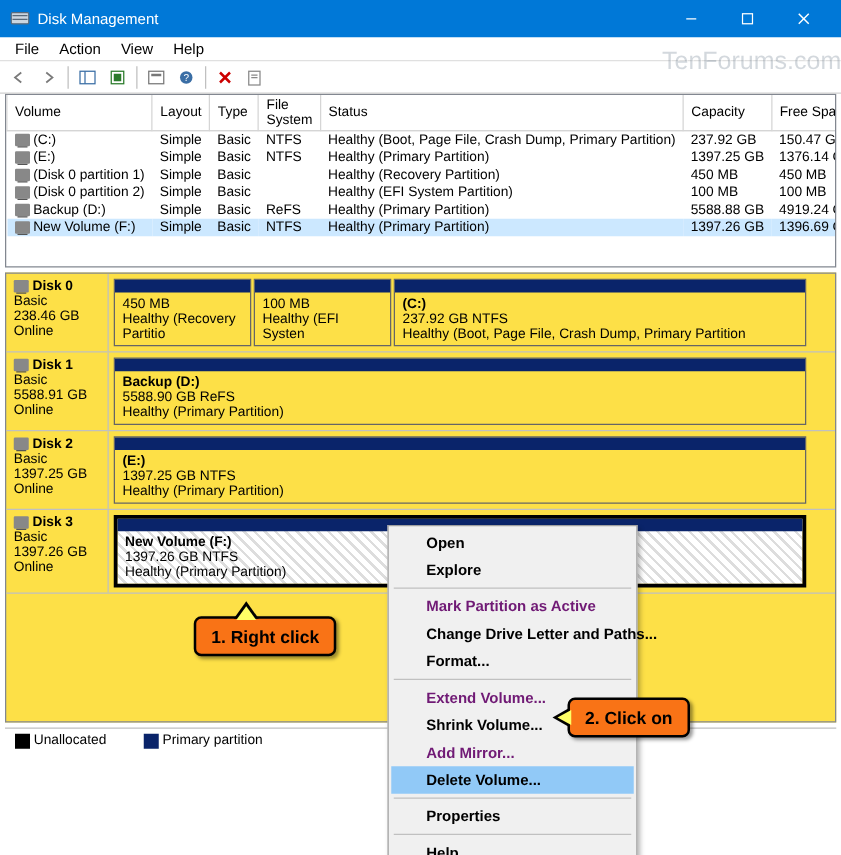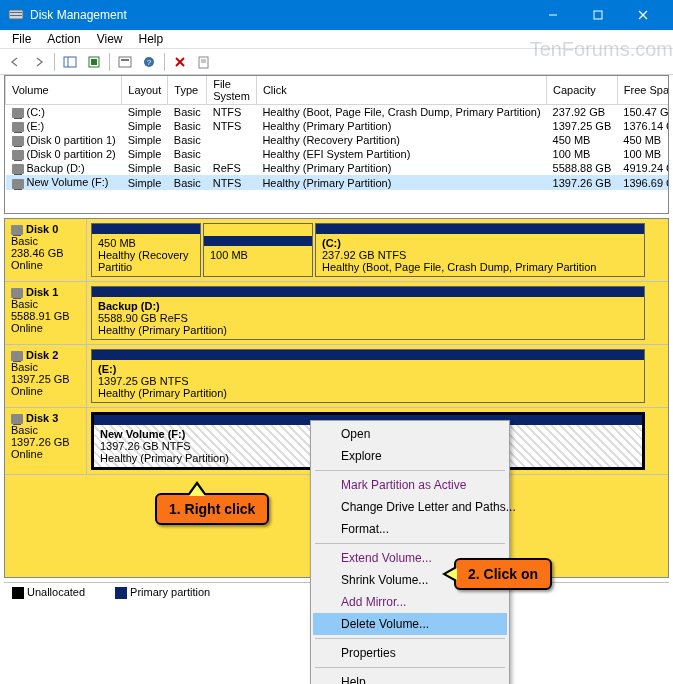--- a/index.html
+++ b/index.html
@@ -27,21 +27,21 @@
 .diskinfo .dn { font-weight: bold; }
 .dparts { flex: 1; display: flex; padding: 4px; gap: 2px; }
 .part { border: 1px solid #666; padding: 3px 6px; font-size: 11px; display: flex; flex-direction: column; justify-content: center; position: relative; }
 .part .hdr { height: 10px; background: #0a246a; margin: -3px -6px 3px -6px; }
 .part .pt { font-weight: bold; }
 .part.hatched { background: repeating-linear-gradient(45deg, #fff, #fff 4px, #ddd 4px, #ddd 6px); }
 .part.thick { border: 3px solid #000; }
 .legend { display: flex; align-items: center; gap: 30px; padding: 4px 8px; height: 20px; border-top: 1px solid #c0c0c0; margin: 0 4px; }
 .legend .sw { width: 12px; height: 12px; display: inline-block; margin-right: 3px; vertical-align: middle; }
 .contextmenu { position: absolute; background: #f0f0f0; border: 1px solid #a0a0a0; box-shadow: 2px 2px 4px rgba(0,0,0,0.3); font-size: 12px; padding: 2px; z-index: 20; }
-.contextmenu .cmi { padding: 4px 20px 4px 28px; white-space: nowrap; }
+.contextmenu .cmi { padding: 4px 20px 4px 28px; white-space: nowrap; font-weight: bold; }
 .contextmenu .cmi.disabled { color: #701a75; }
 .contextmenu .cmi.hl { background: #91c9f7; }
 .contextmenu .csep { height: 1px; background: #c0c0c0; margin: 3px 2px; }
 .callout { position: absolute; background: #f97316; border: 2px solid #000; border-radius: 6px; padding: 6px 12px; font-size: 14px; font-weight: bold; box-shadow: 2px 2px 3px rgba(0,0,0,0.4); z-index: 25; }
 .callout::before { content:""; position:absolute; width:0; height:0; }
 .callout.c1::before { top:-14px; left:30px; border-left:10px solid transparent; border-right:10px solid transparent; border-bottom:14px solid #000; }
 .callout.c1::after { content:""; position:absolute; top:-10px; left:32px; border-left:8px solid transparent; border-right:8px solid transparent; border-bottom:11px solid #ffff66; }
 .callout.c2::before { top:50%; left:-14px; margin-top:-8px; border-top:8px solid transparent; border-bottom:8px solid transparent; border-right:14px solid #000; }
 .callout.c2::after { content:""; position:absolute; top:50%; left:-10px; margin-top:-6px; border-top:6px solid transparent; border-bottom:6px solid transparent; border-right:11px solid #ffff66; }
 </style>
@@ -138,21 +138,21 @@
 <div class="watermark">TenForums.com</div>
 
 <div class="listarea">
   <table class="vlist">
     <thead>
         <tr>
       <th style="width:122px">Volume</th>
       <th style="width:44px">Layout</th>
       <th style="width:38px">Type</th>
       <th style="width:68px">File System</th>
-      <th>Click</th>
+      <th>Status</th>
       <th style="width:66px">Capacity</th>
       <th style="width:66px">Free Space</th>
 
     </tr>
       </thead>
     <tbody id="vol-body">
         <tr>
           <td><span class="dicon"></span>(C:)</td>
           <td>Simple</td>
           <td>Basic</td>
@@ -220,20 +220,21 @@
       </div>
       <div class="dparts">
         <div class="part" style="width: 110px;">
           <div class="hdr"></div>
           <div>450 MB</div>
           <div>Healthy (Recovery Partitio</div>
         </div>
         <div class="part" style="width: 110px;">
           <div class="hdr"></div>
           <div>100 MB</div>
+          <div>Healthy (EFI Systen</div>
         </div>
         <div class="part" style="width: 330px;">
           <div class="hdr"></div>
           <div class="pt">(C:)</div>
           <div>237.92 GB NTFS</div>
           <div>Healthy (Boot, Page File, Crash Dump, Primary Partition</div>
         </div>
       </div>
     </div>
     <div class="diskrow">

